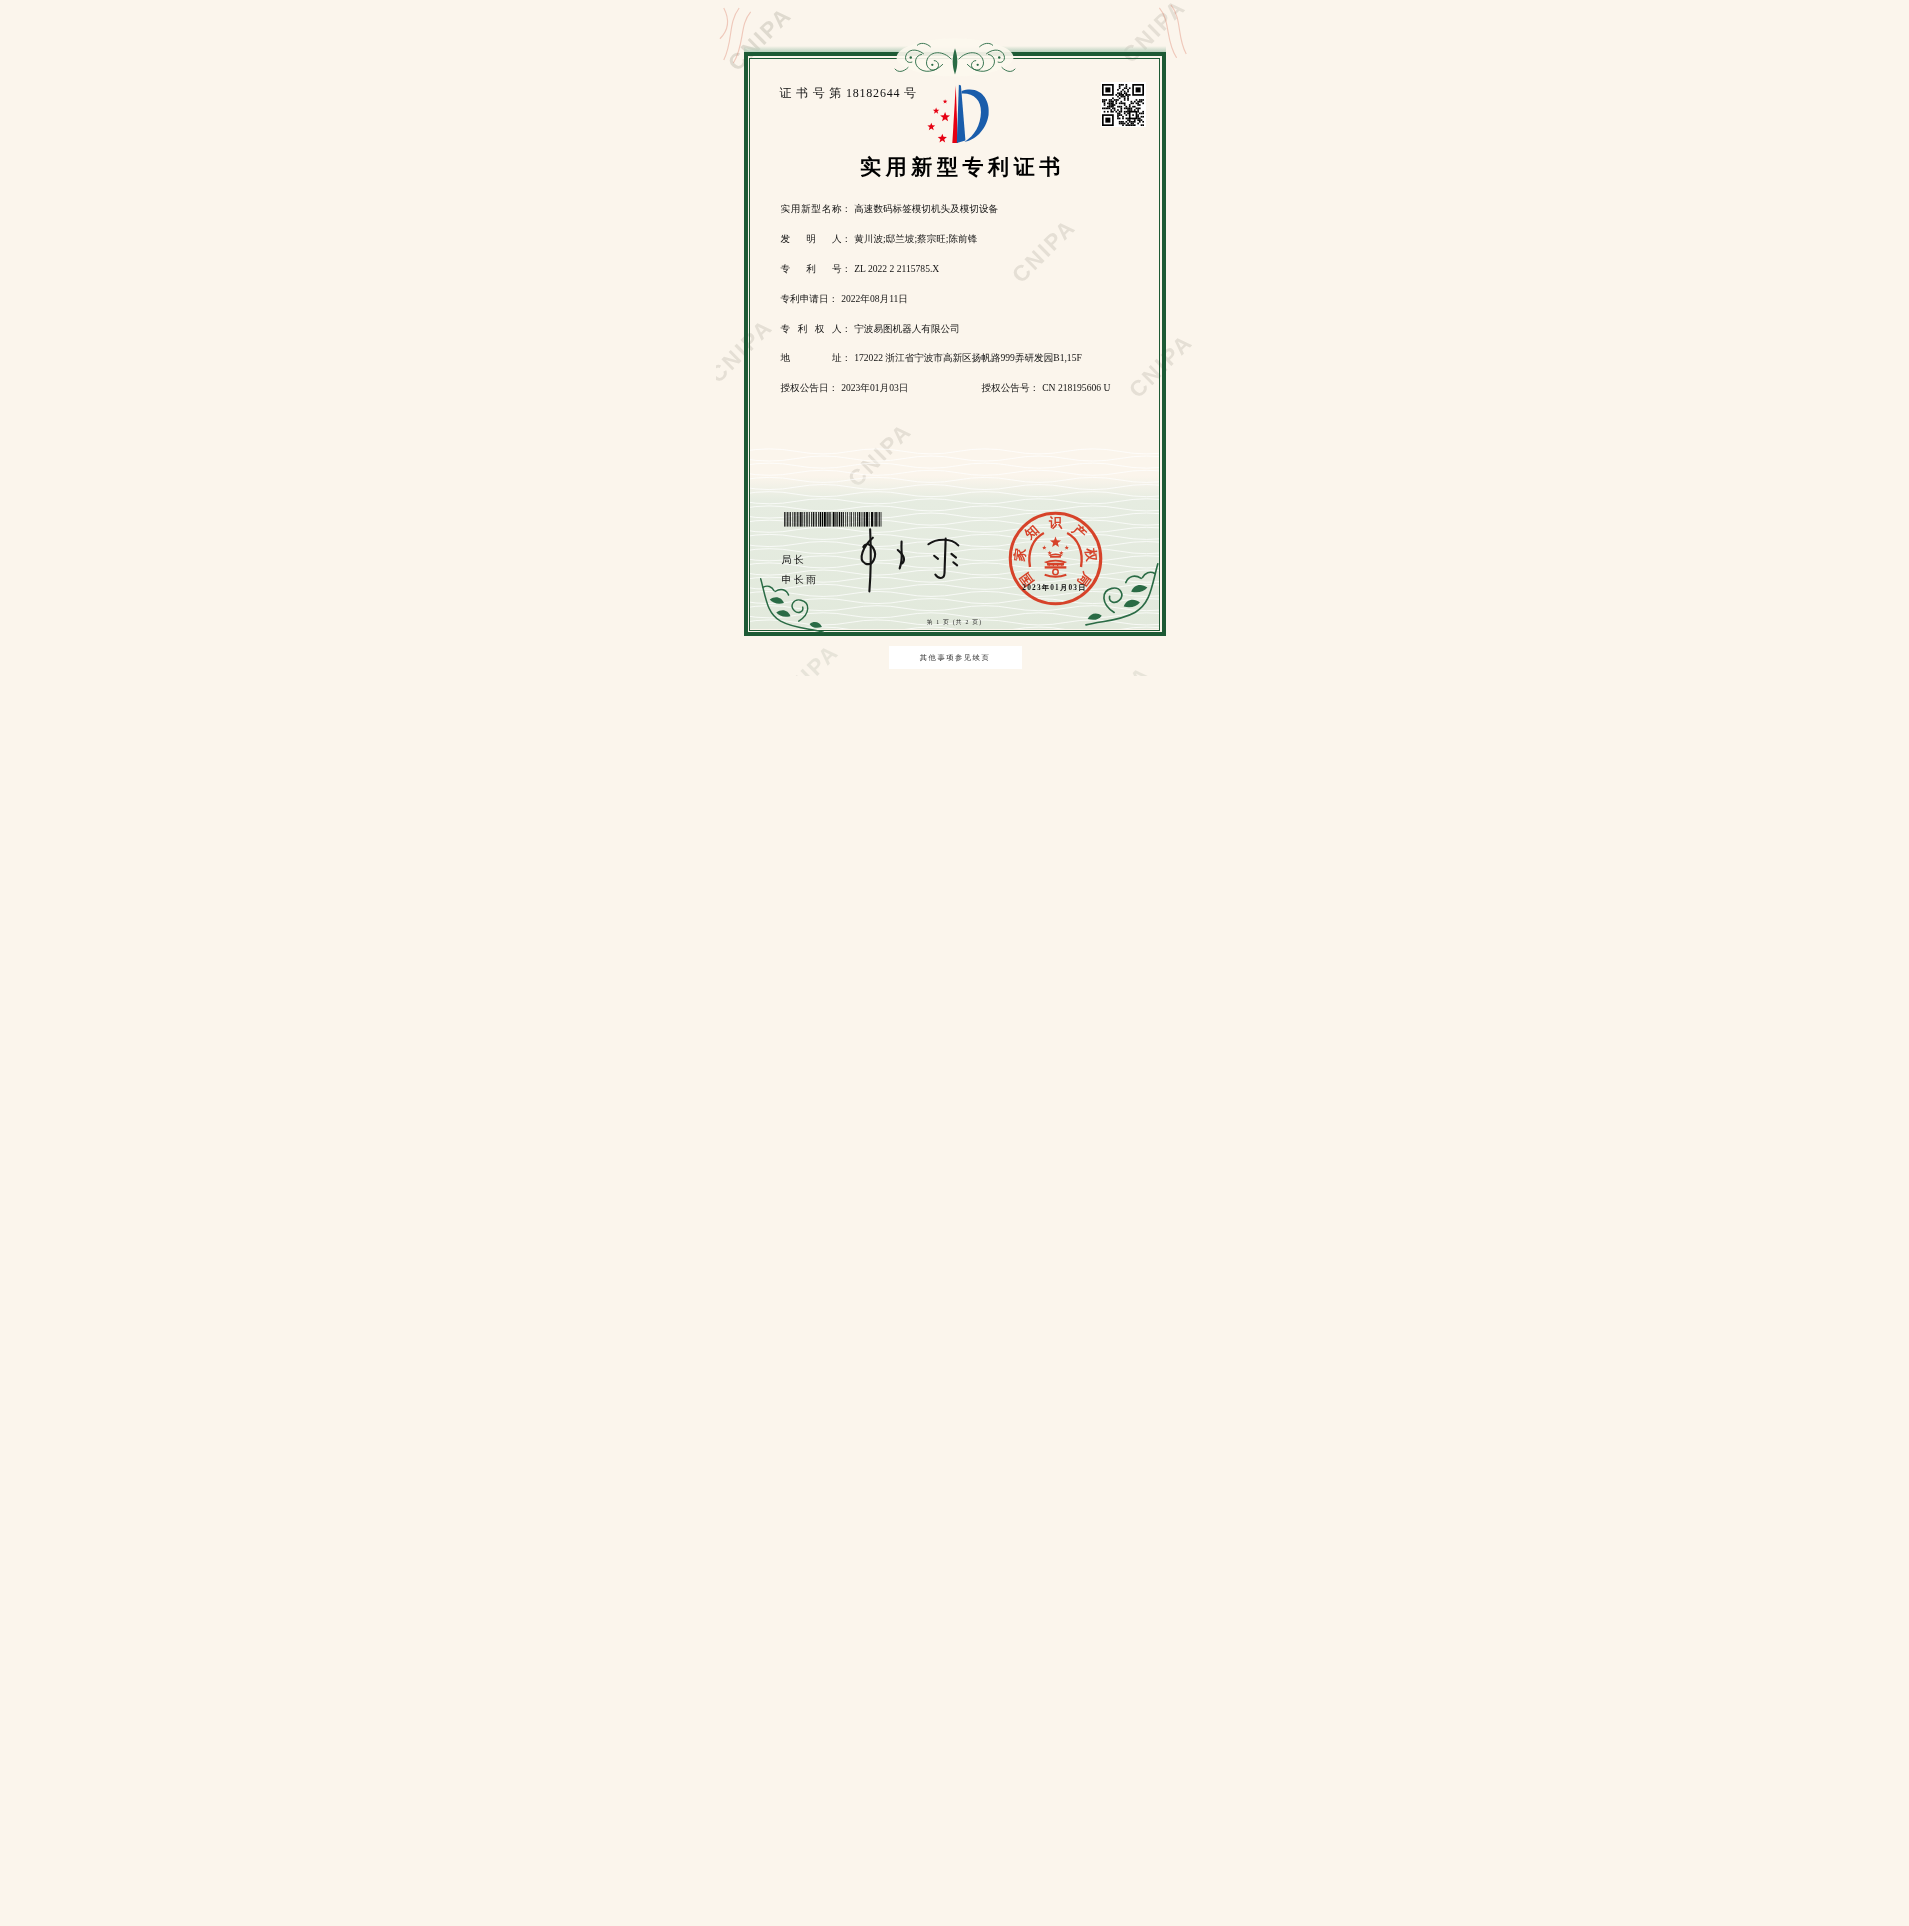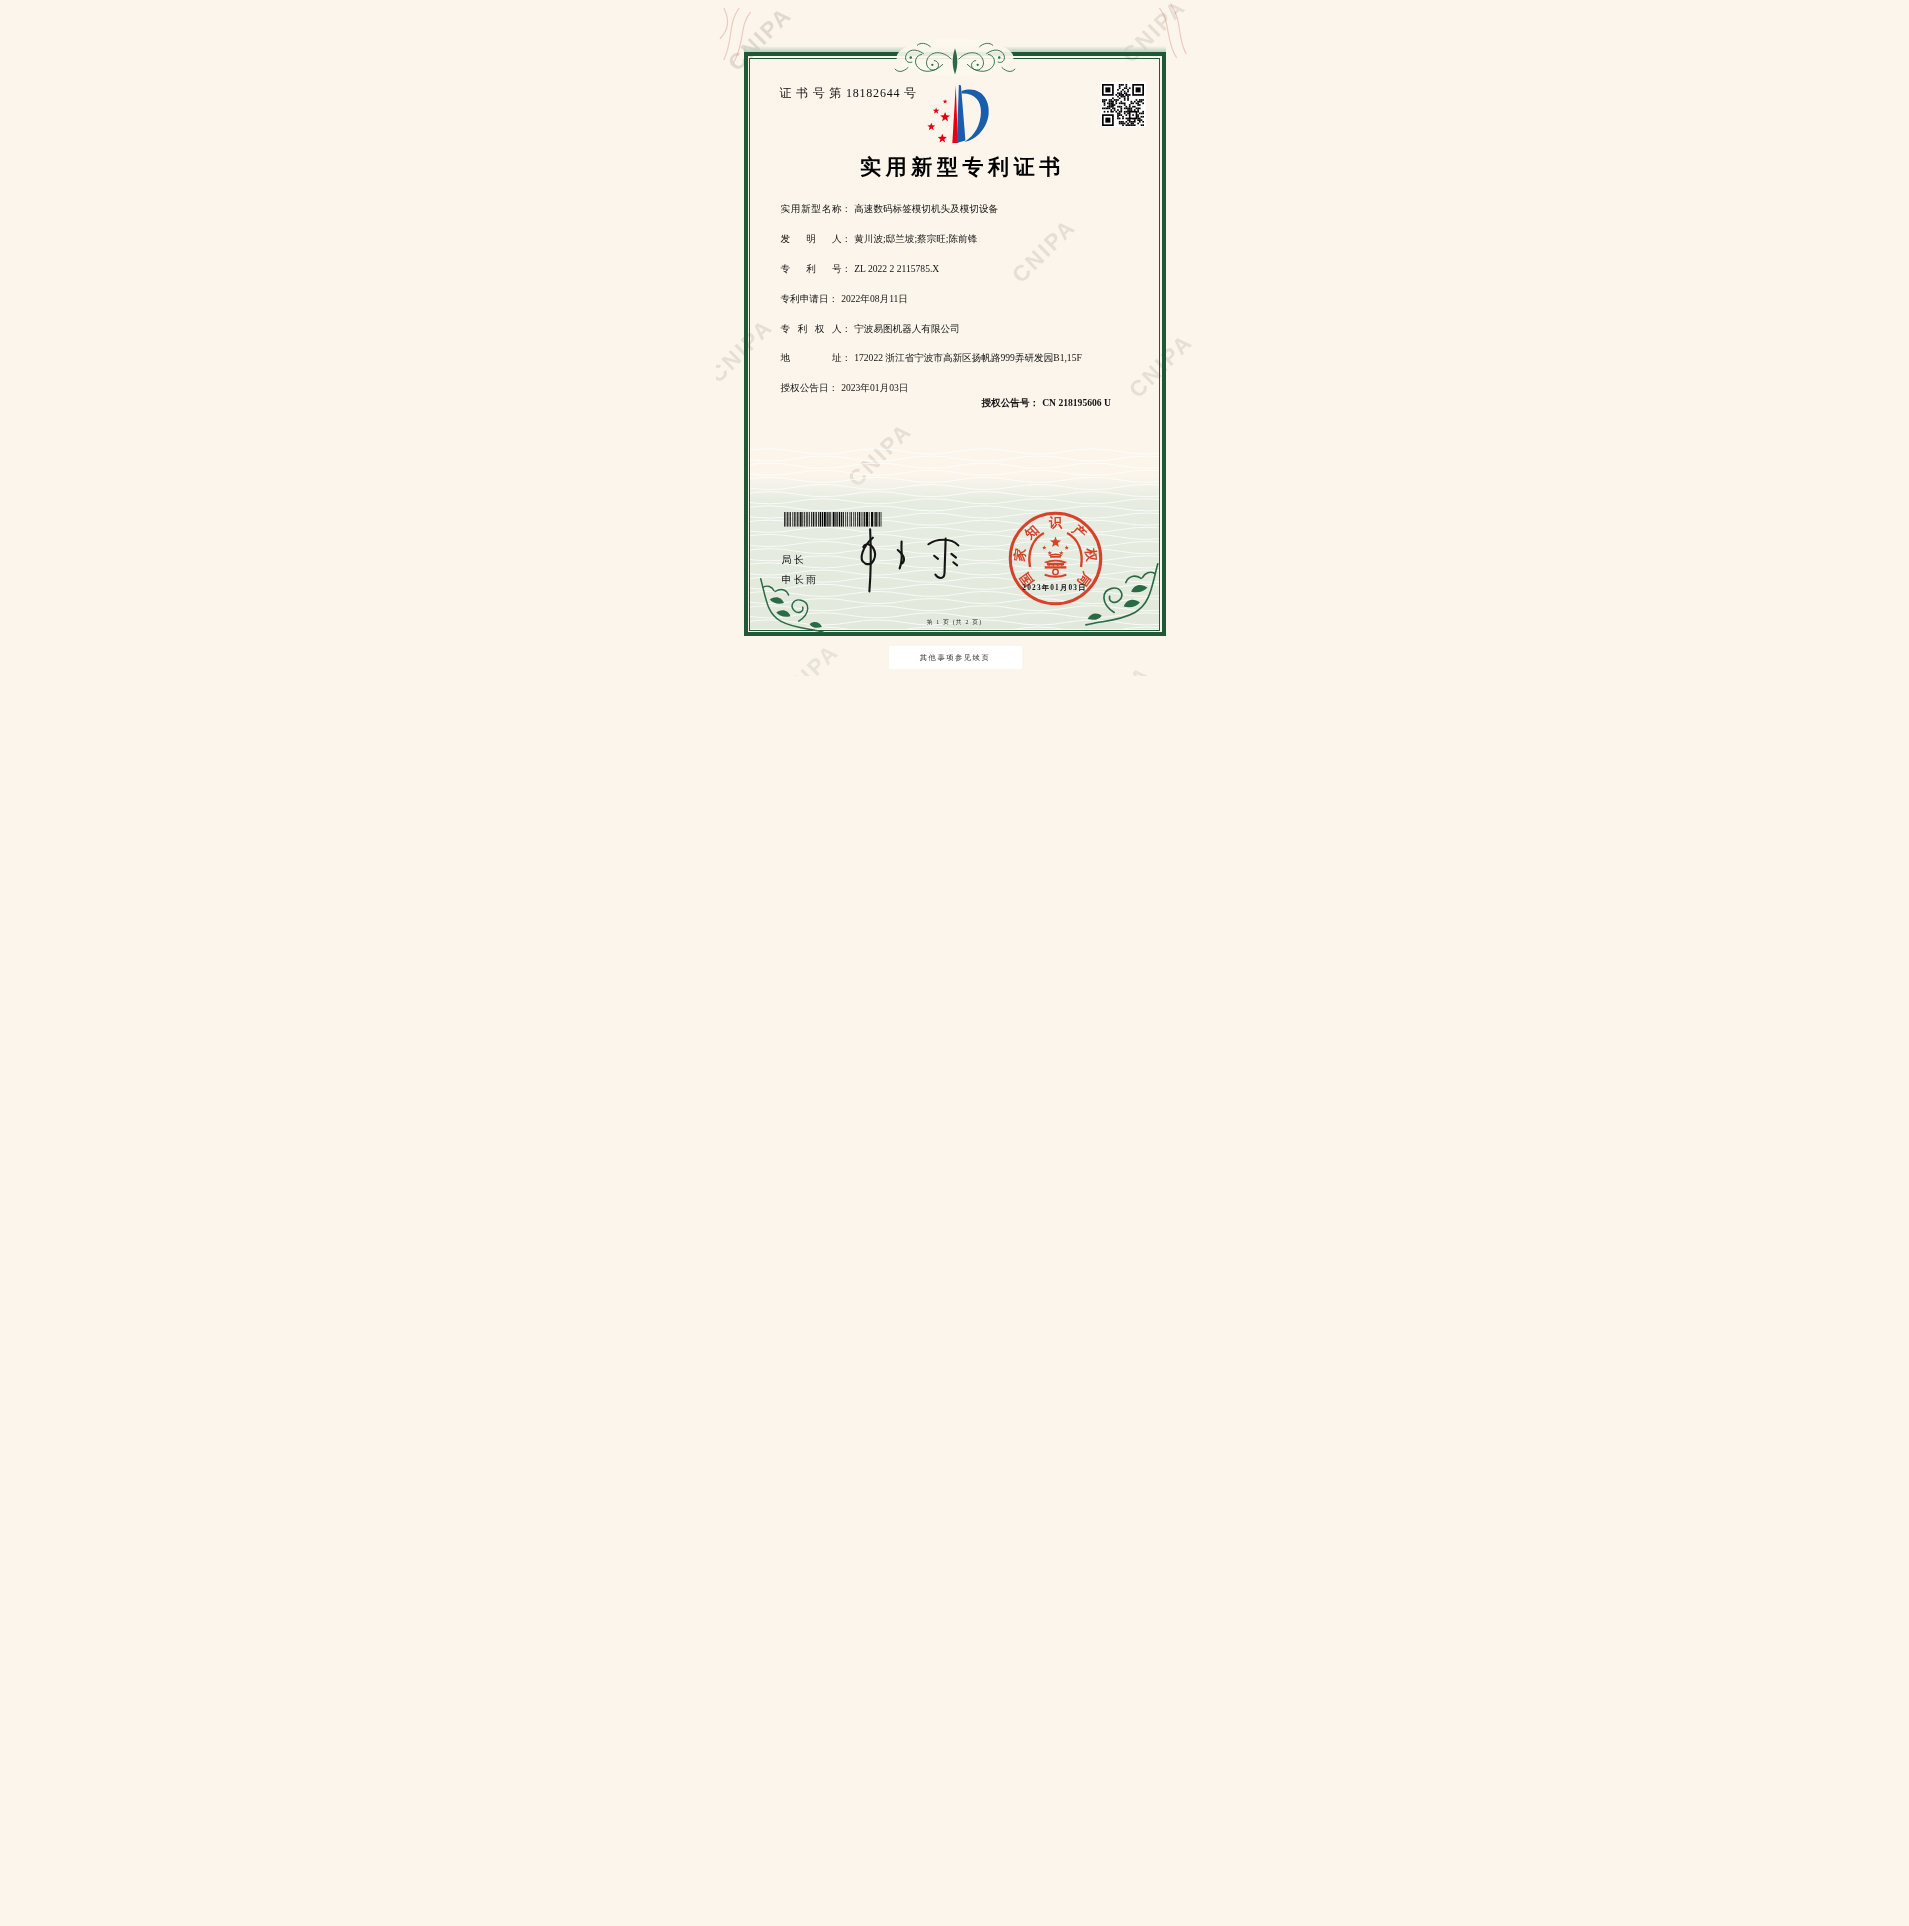--- a/index.html
+++ b/index.html
@@ -25,21 +25,21 @@
              background:linear-gradient(180deg,rgba(228,235,223,0) 0%,#e6ece1 16%,#e2e9dc 100%);}
   #waves{position:absolute;left:34px;top:446px;width:409px;height:183px;}
 
   .certno{position:absolute;left:64px;top:85px;font-size:12px;letter-spacing:0.8px;color:#111;}
   .title{position:absolute;left:16px;right:0;top:153px;text-align:center;font-size:21px;
          font-weight:900;letter-spacing:4.6px;color:#000;}
 
   .row{position:absolute;left:65px;font-size:9.6px;color:#131313;white-space:nowrap;}
   .lbl{display:inline-block;vertical-align:baseline;}
   .val{margin-left:3.1px;}
-  .grant2{position:absolute;left:201px;top:15px;font-weight:bold;}
+  .grant2{position:absolute;left:201px;top:0;}
 
   .paras{position:absolute;left:65px;top:392px;width:372px;font-size:9.6px;line-height:16.6px;
          text-align:justify;color:#141414;}
   .paras p{margin:0;text-indent:2em;}
 
   .director{position:absolute;left:66px;font-size:10px;letter-spacing:2.3px;color:#111;}
   .footer{position:absolute;left:0;right:0;top:618px;text-align:center;font-size:5.8px;
           letter-spacing:1.2px;color:#222;}
   .contbox{position:absolute;left:173px;top:646px;width:133px;height:23px;background:#ffffff;
            display:flex;align-items:center;justify-content:center;font-size:7.3px;

